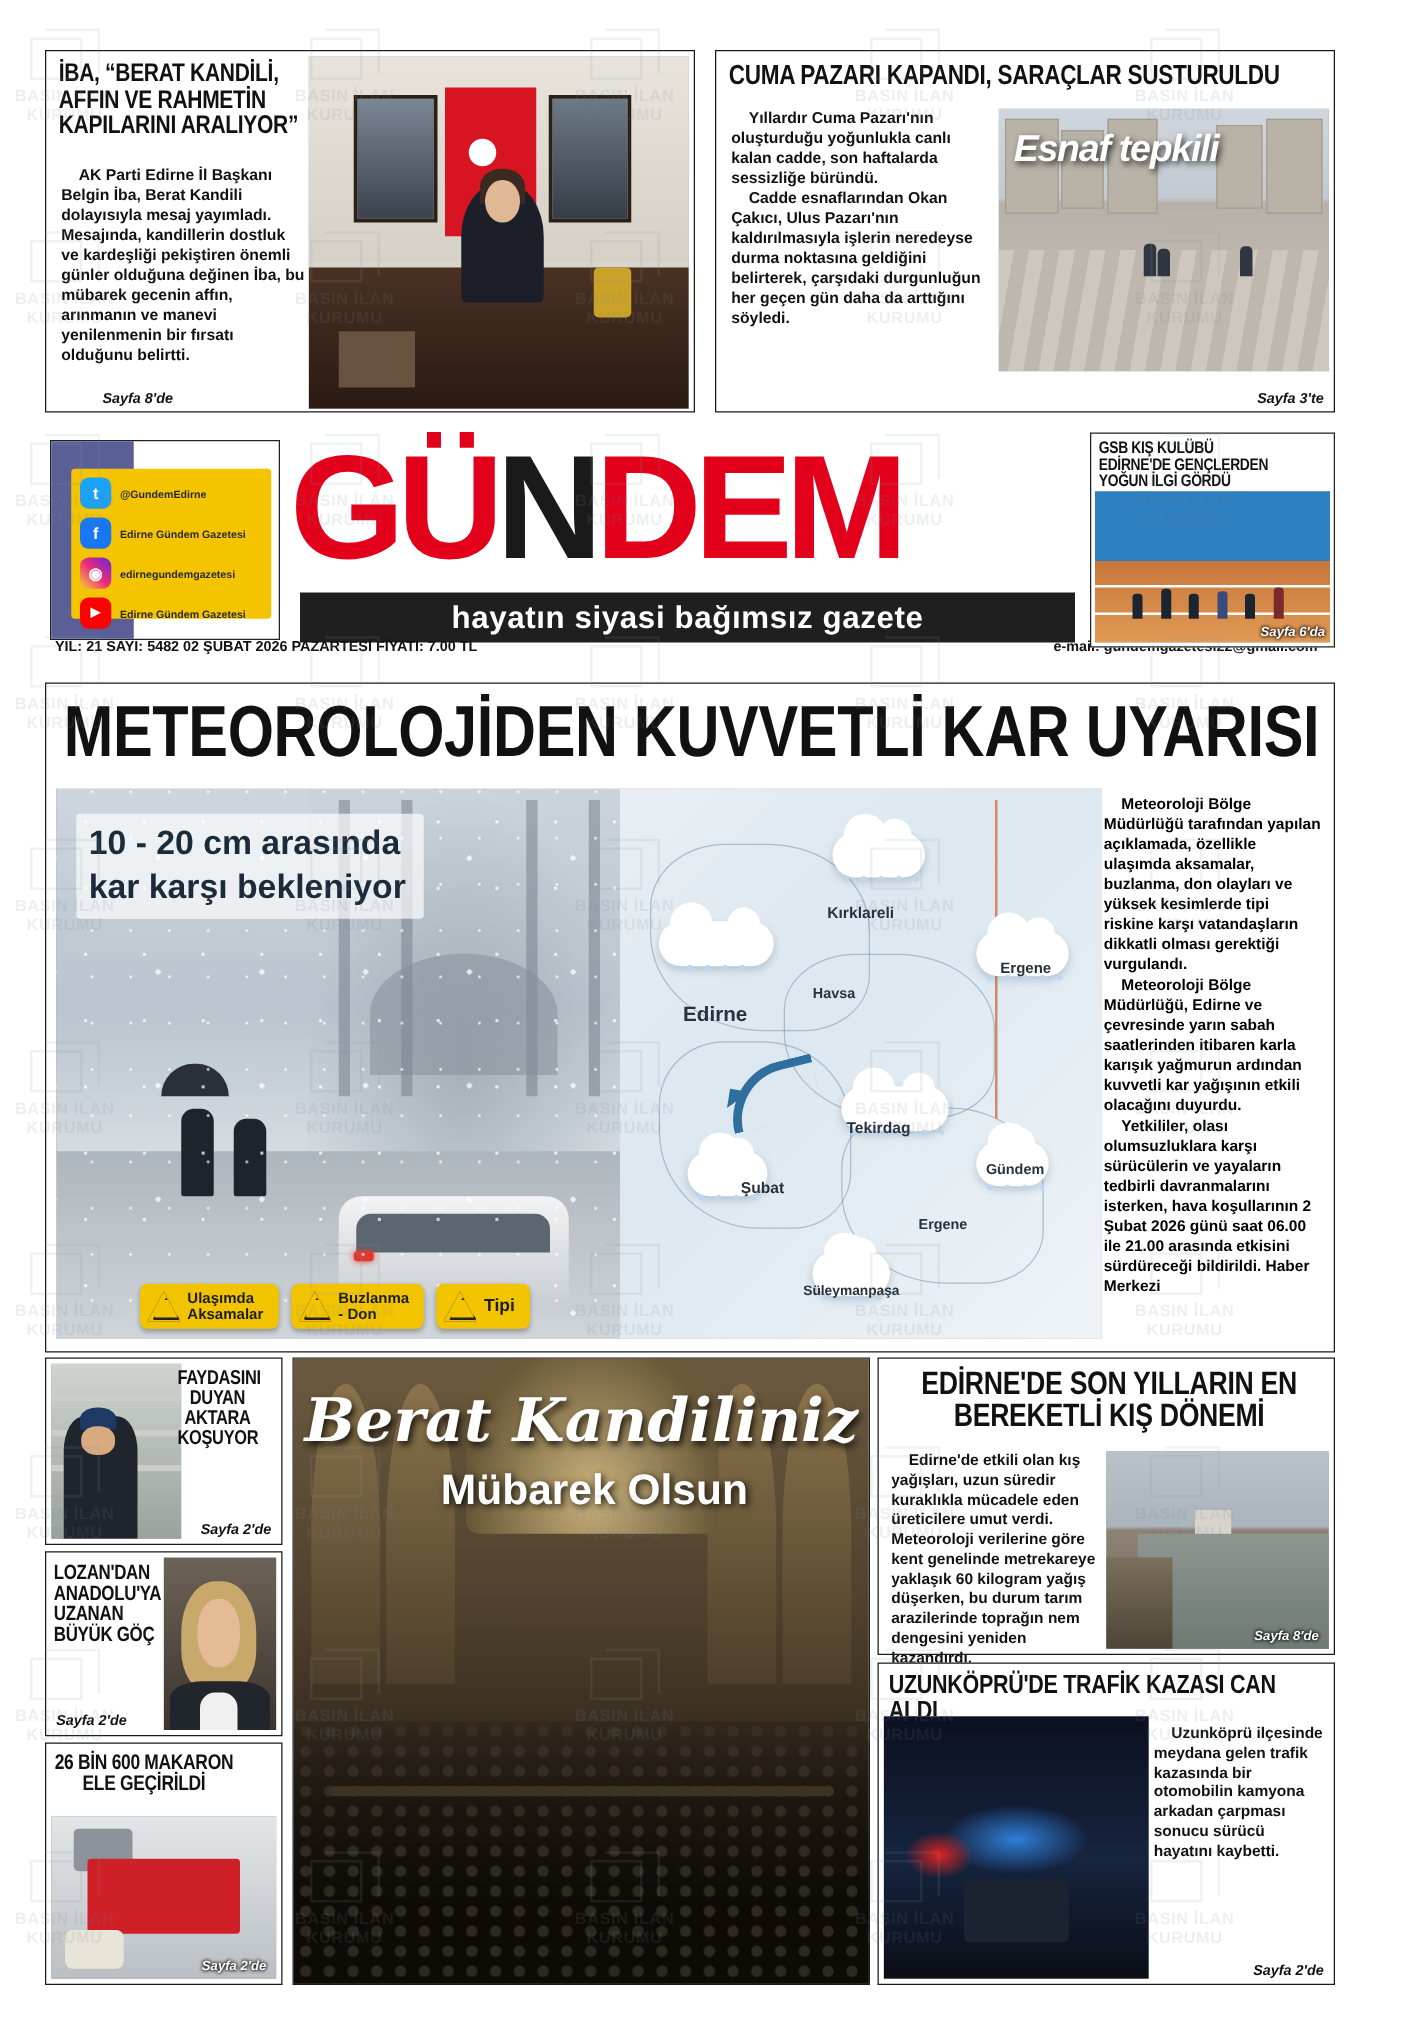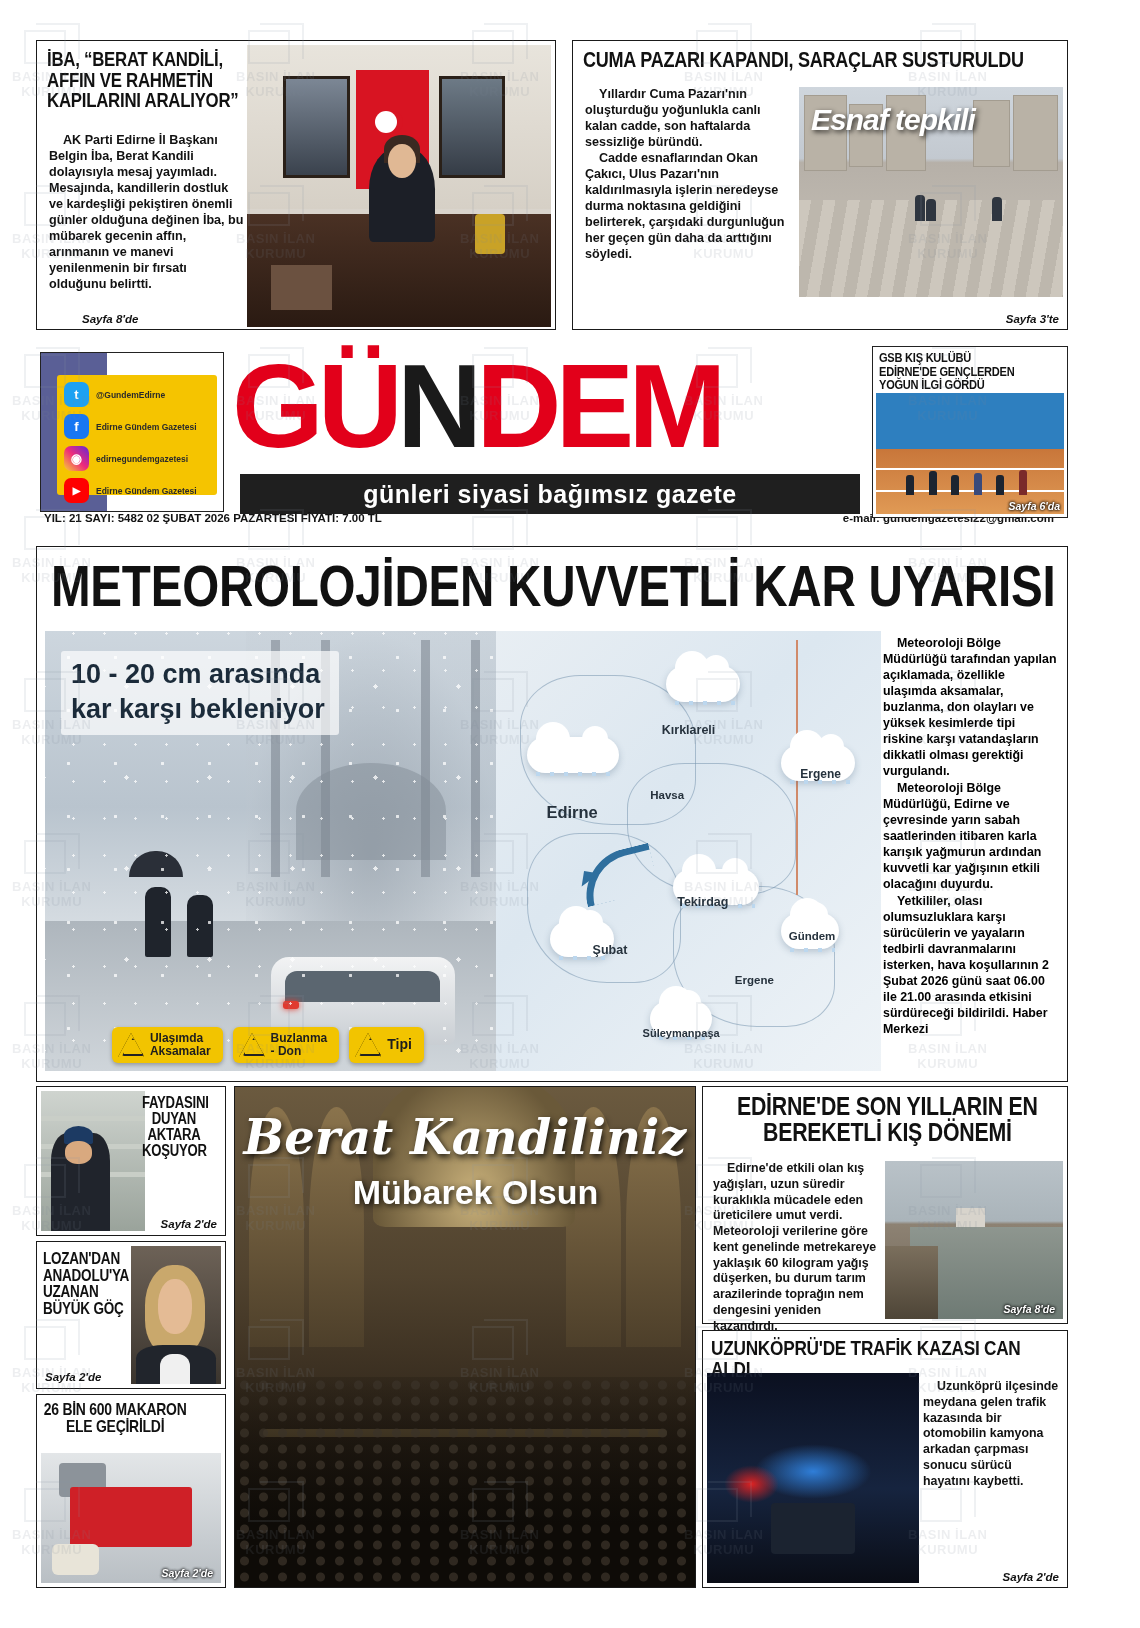--- a/index.html
+++ b/index.html
@@ -388,21 +388,21 @@
               <span class="g" style="font-size:10px">▶</span>
             </span>
           <span class="lbl">Edirne Gündem Gazetesi</span>
         </div>
       </div>
     </div>
 
     <div id="logo">
       <div class="logotype"><span class="r">GÜ</span><span class="k">N</span><span class="r">DEM</span></div>
       <div class="tagbar">
-        <span>günleri siyasi  bağımsız gazete</span>
+        <span>hayatın siyasi  bağımsız gazete</span>
       </div>
     </div>
 
     <div class="infoline">
       <span>YIL: 21  SAYI: 5482  02 ŞUBAT 2026 PAZARTESİ    FİYATI: 7.00  TL</span>
       <span class="em">e-mail: gundemgazetesi22@gmail.com</span>
     </div>
 
     <div id="gsb">
       <div class="hl t">GSB KIŞ KULÜBÜ EDİRNE'DE GENÇLERDEN YOĞUN İLGİ GÖRDÜ</div>

